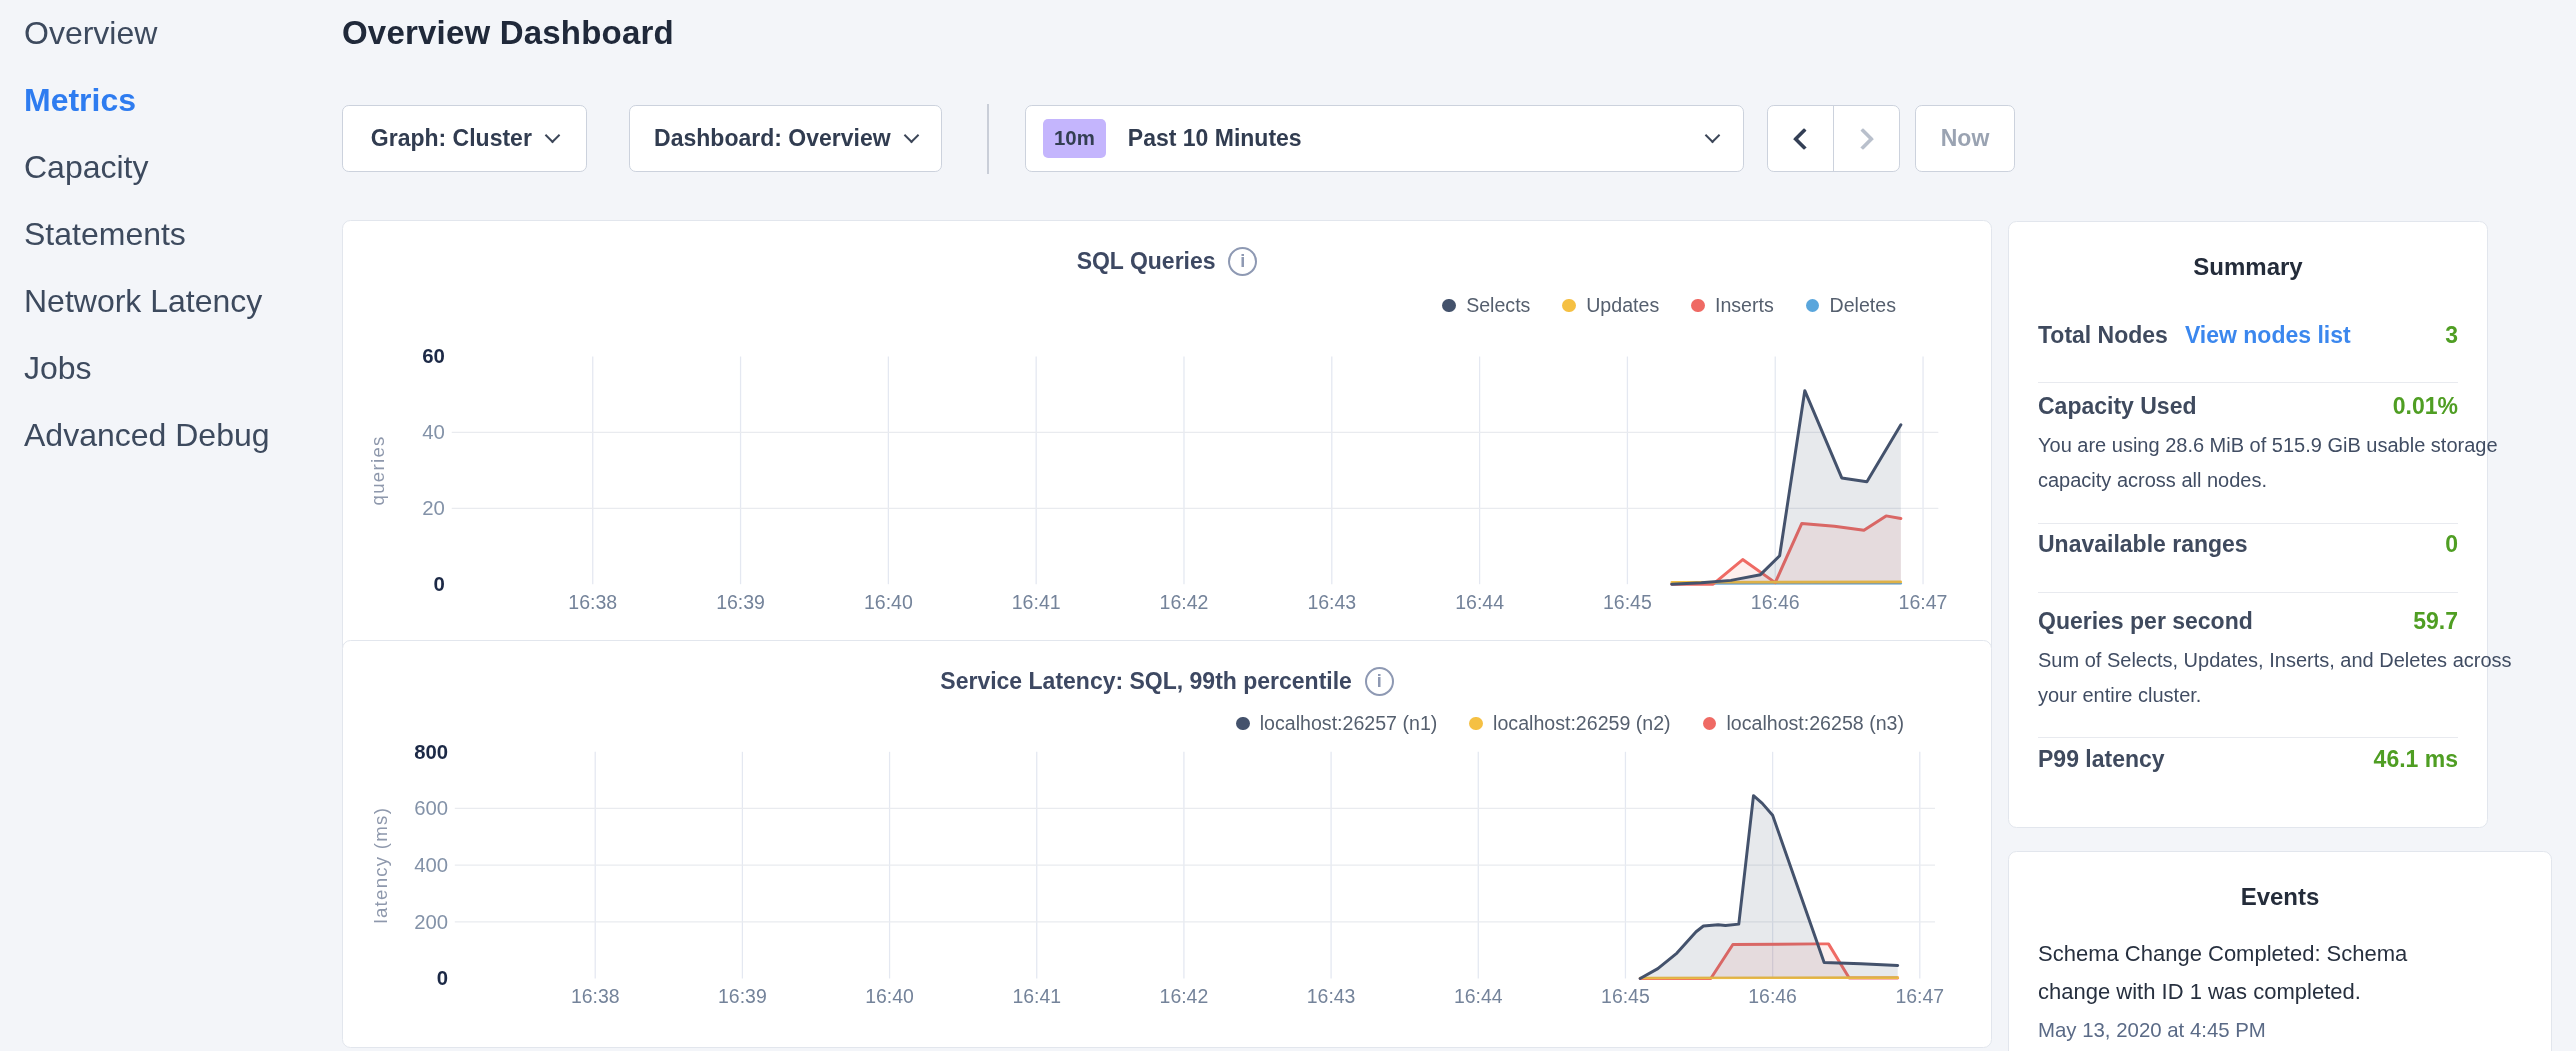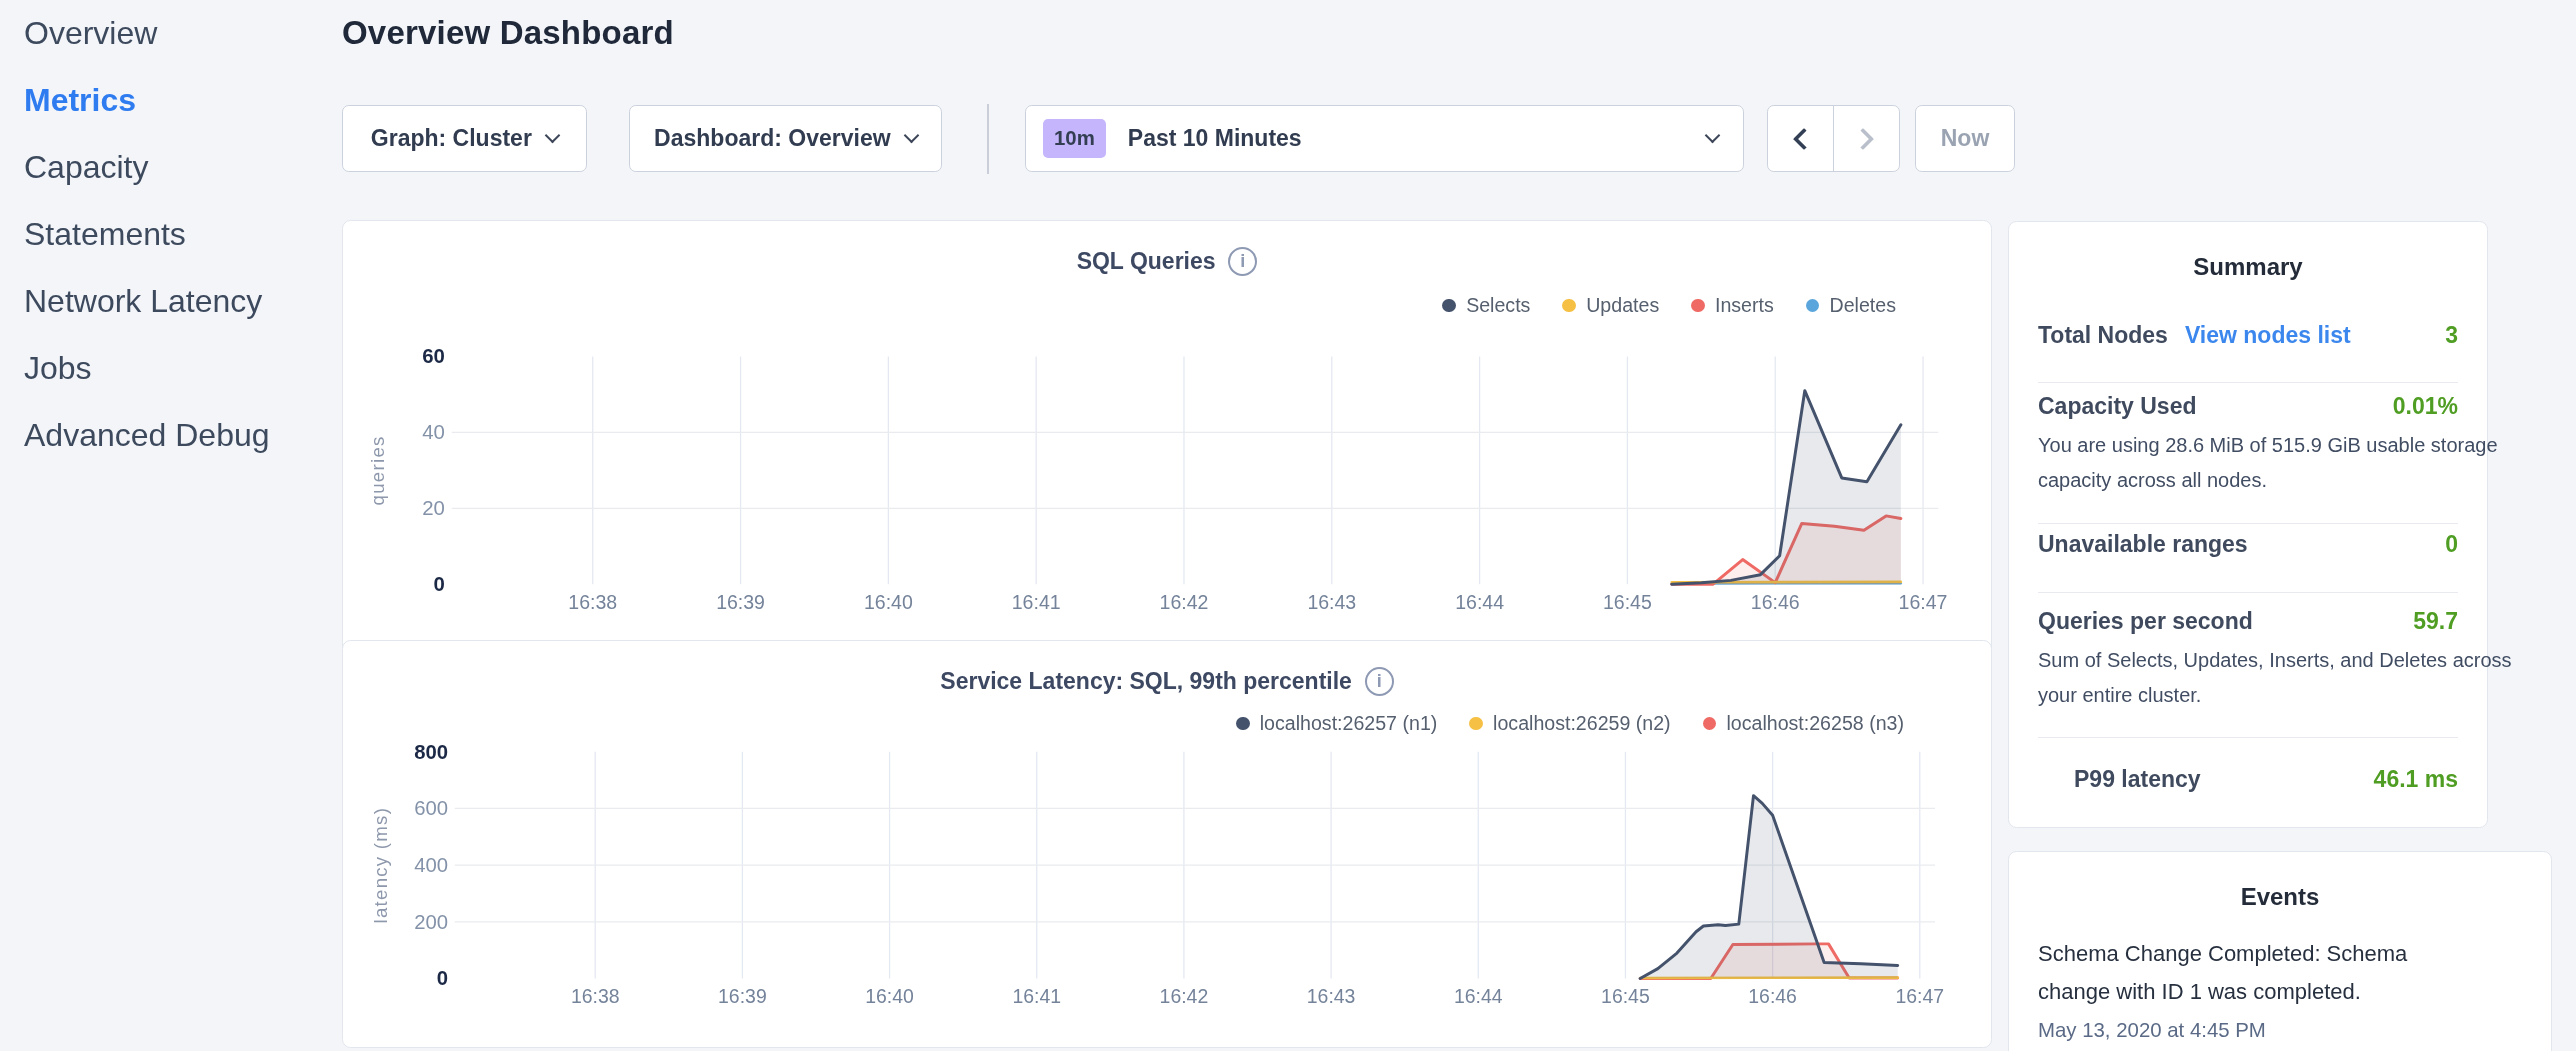--- a/index.html
+++ b/index.html
@@ -265,21 +265,21 @@
     </div>
     <div class="s-div" style="top:370px;"></div>
 
     <div class="srow" style="top:386px;">
       <span class="s-label">Queries per second</span>
       <span class="s-value">59.7</span>
     </div>
     <div class="s-desc" style="top:421px;width:486px;">Sum of Selects, Updates, Inserts, and Deletes across your entire cluster.</div>
     <div class="s-div" style="top:515px;"></div>
 
-    <div class="srow" style="top:544px;margin-left:36px;">
+    <div class="srow" style="top:524px;">
       <span class="s-label">P99 latency</span>
       <span class="s-value">46.1 ms</span>
     </div>
   </aside>
 
   <aside class="card" id="events-card">
     <div class="panel-title">Events</div>
     <div class="ev-text">Schema Change Completed: Schema change with ID 1 was completed.</div>
     <div class="ev-time">May 13, 2020 at 4:45 PM</div>
   </aside>

